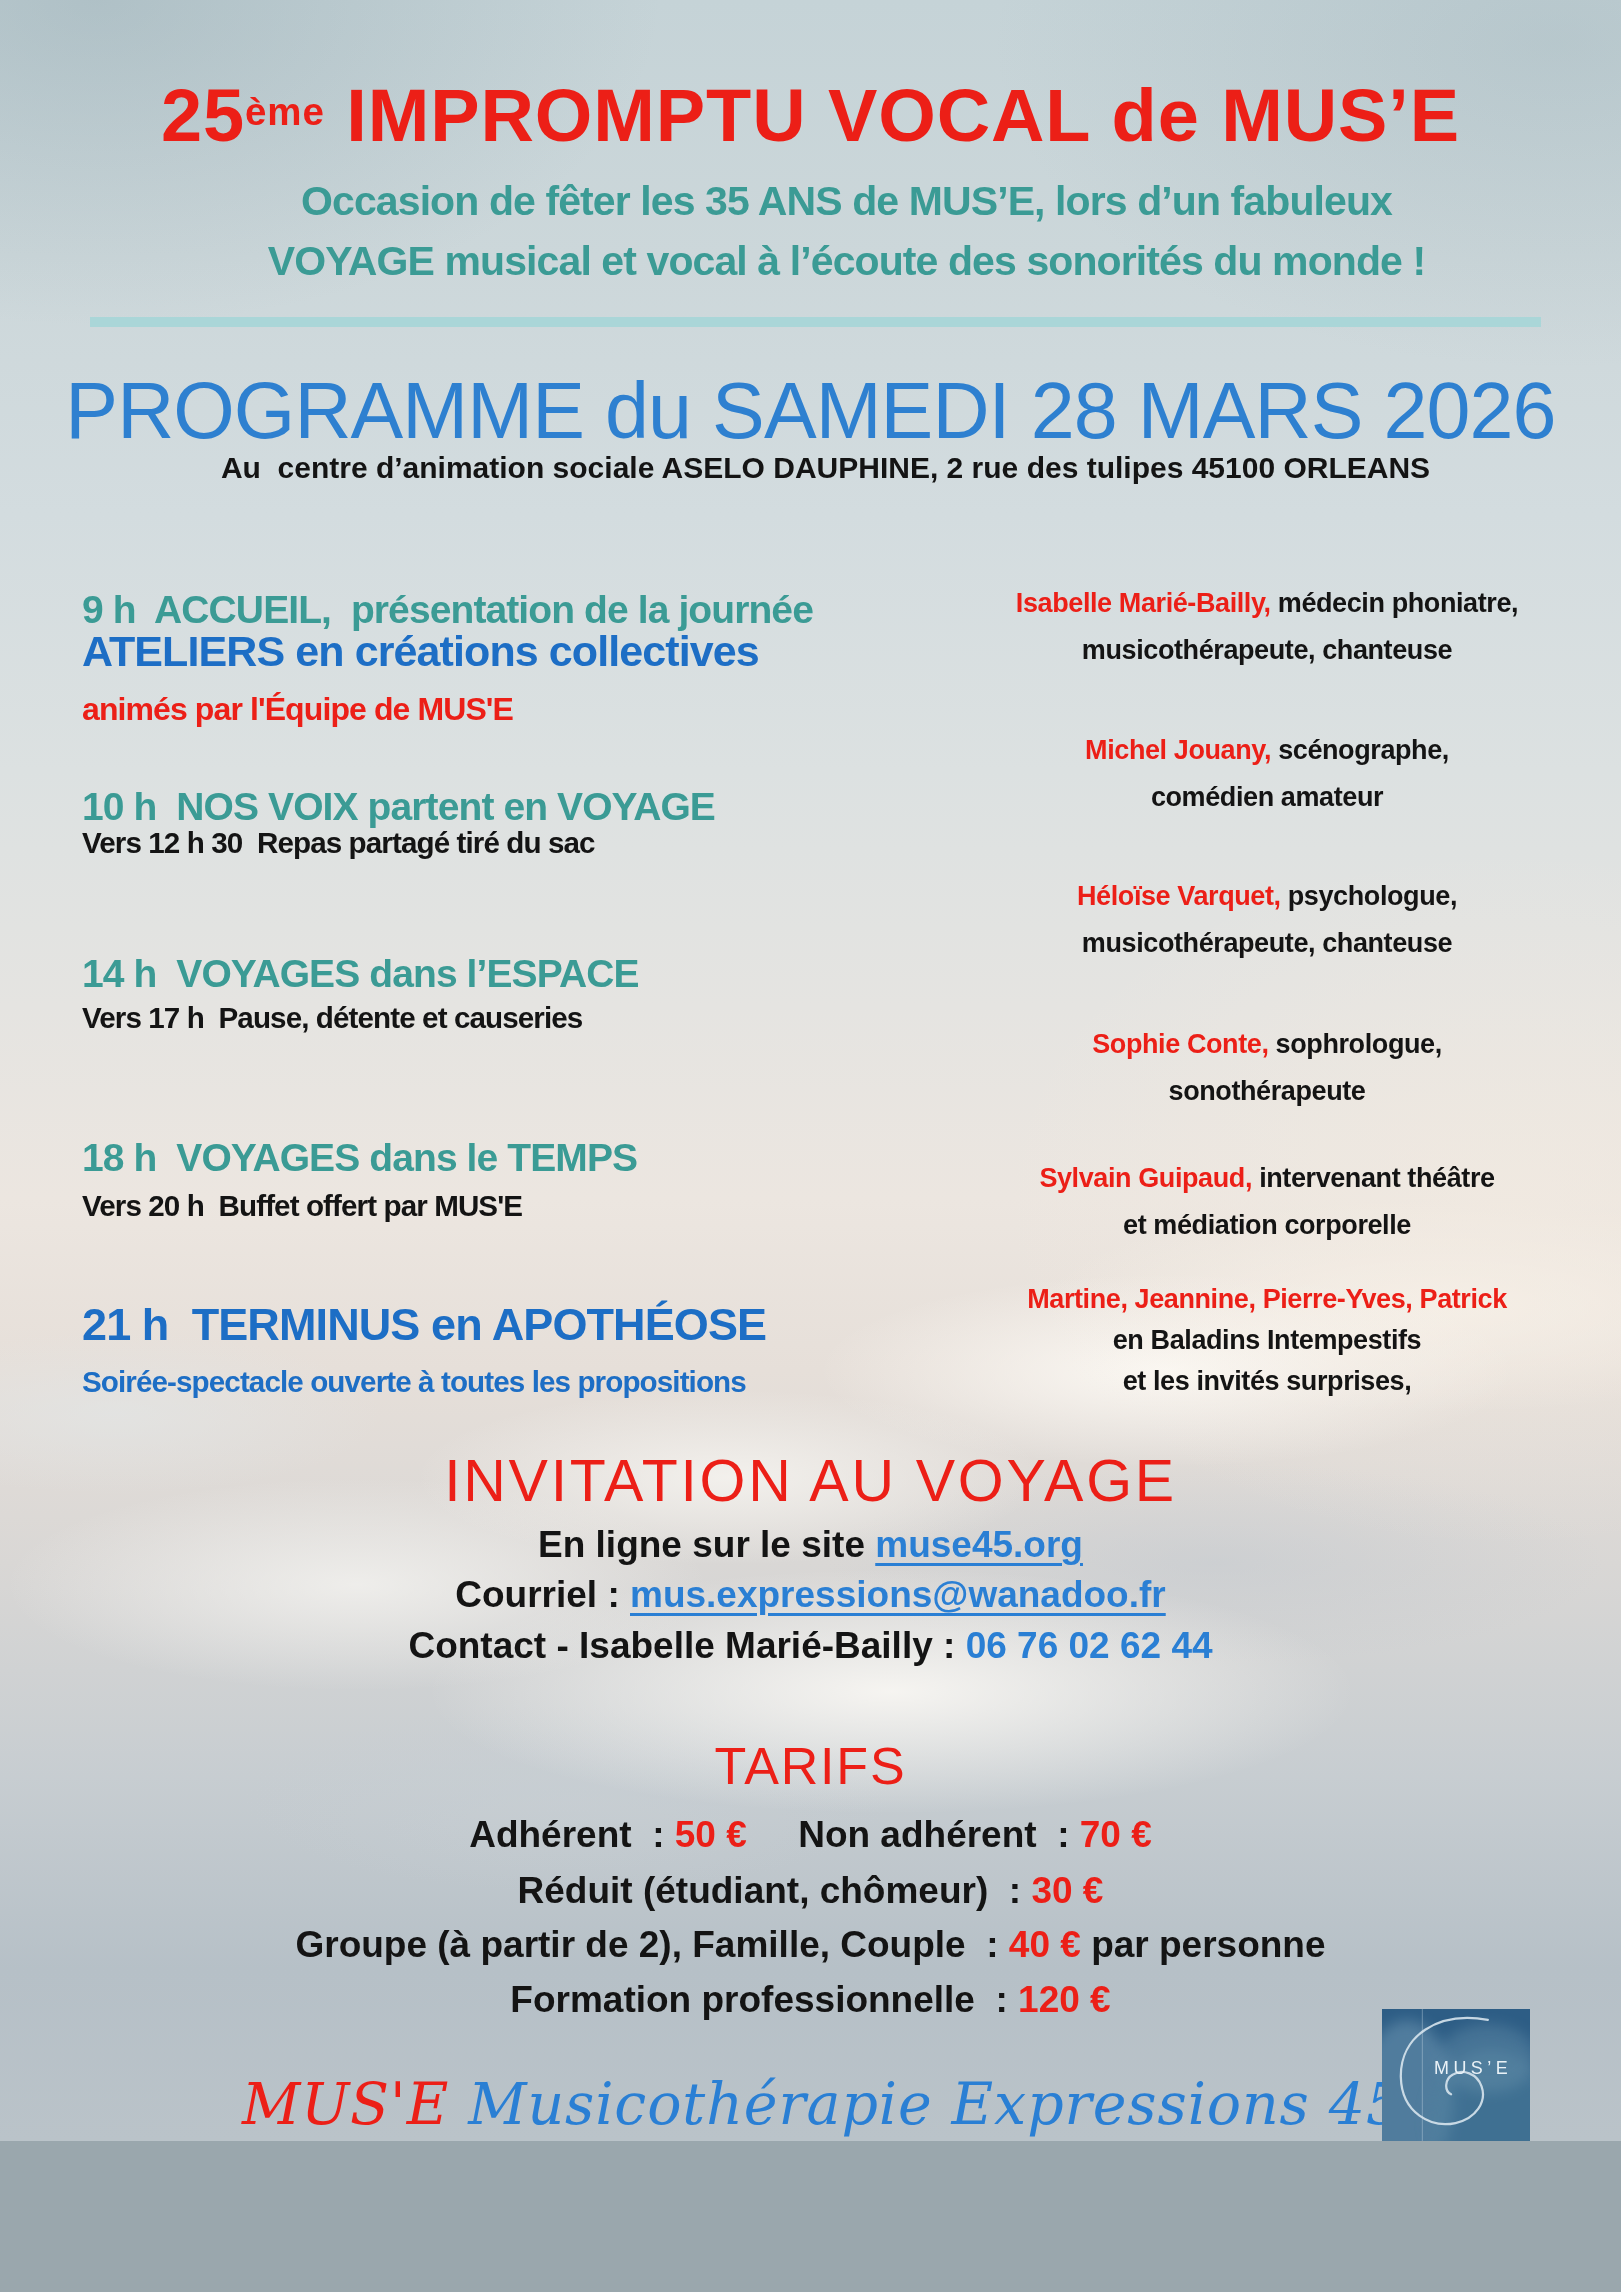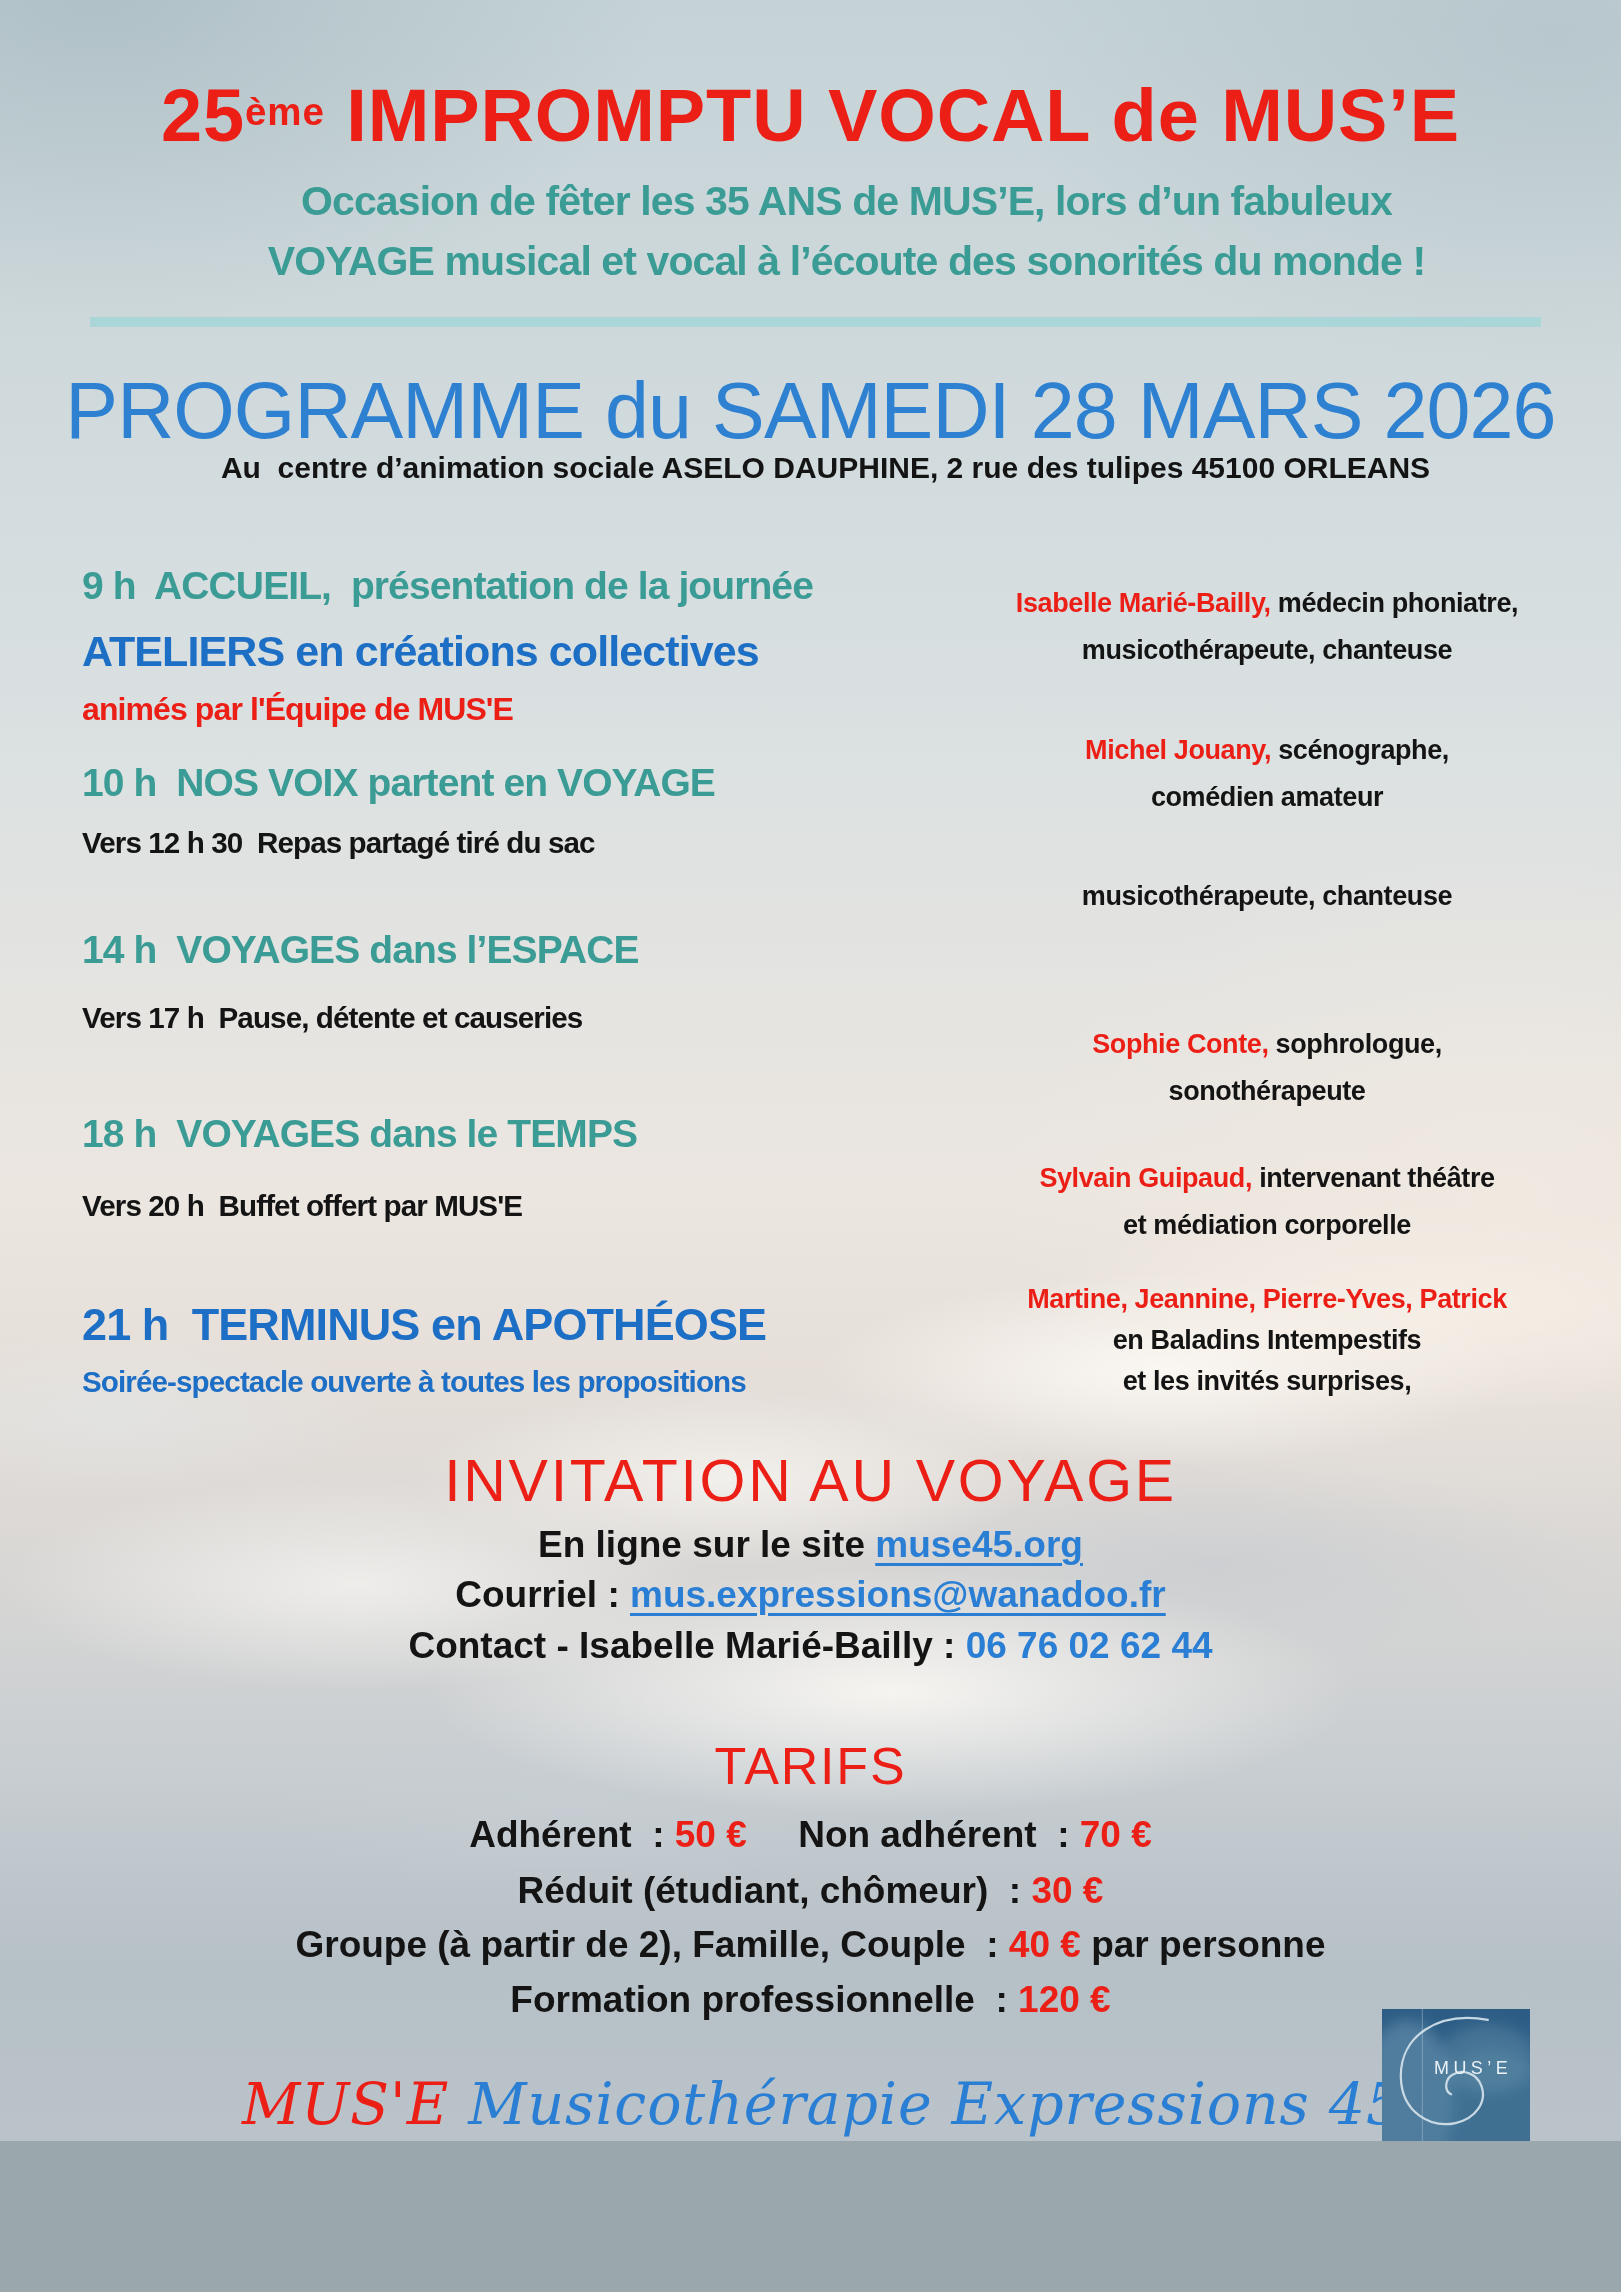--- a/index.html
+++ b/index.html
@@ -30,21 +30,21 @@
          font-size:74px;font-weight:bold;color:var(--red);letter-spacing:0.9px;line-height:1.1;}
   .title .sup{font-size:0.52em;position:relative;top:-0.42em;}
   .subtitle{position:absolute;top:172px;left:0;width:100%;text-align:center;
             font-size:41px;font-weight:bold;color:var(--teal);line-height:1.46;letter-spacing:-0.9px;margin-left:36px;}
   .divider{position:absolute;top:317px;left:90px;width:1451px;height:9.9px;background:var(--divider);}
   .prog-title{position:absolute;top:365px;left:0;width:100%;text-align:center;
               font-size:79px;font-weight:400;color:var(--blue-heading);letter-spacing:-0.9px;}
   .address{position:absolute;top:451px;left:0;width:100%;text-align:center;
            font-size:30px;font-weight:bold;color:var(--black);padding-left:15px;}
   .li{position:absolute;left:82px;font-weight:bold;letter-spacing:-0.9px;white-space:pre-wrap;}
-  .it-teal{font-size:39px;color:var(--teal);}
+  .it-teal{font-size:39px;color:var(--teal);margin-top:24px;}
   .it-note{font-size:29.6px;color:var(--black);}
   .it-ateliers{font-size:43px;color:var(--blue-accent);}
   .it-anim{font-size:32px;color:var(--red);}
   .it-21{font-size:45px;color:var(--blue-accent);}
   .it-21sub{font-size:29.6px;color:var(--blue-accent);}
   .person{position:absolute;left:922px;width:690px;text-align:center;
           font-size:27px;font-weight:bold;line-height:47px;letter-spacing:-0.4px;}
   .pred{color:var(--red);white-space:pre-wrap;}
   .pdark{color:var(--black);white-space:pre-wrap;}
   .inv-title{position:absolute;top:1447px;left:0;width:100%;text-align:center;
@@ -97,20 +97,21 @@
 
   <div class="person" style="top:580px">
     <div><span class="pred">Isabelle Marié-Bailly,</span><span class="pdark"> médecin phoniatre,</span></div>
     <div class="pdark">musicothérapeute, chanteuse</div>
   </div>
   <div class="person" style="top:727px">
     <div><span class="pred">Michel Jouany,</span><span class="pdark"> scénographe,</span></div>
     <div class="pdark">comédien amateur</div>
   </div>
   <div class="person" style="top:873px">
+    <div><span class="pred">Héloïse Varquet,</span><span class="pdark"> psychologue,</span></div>
     <div class="pdark">musicothérapeute, chanteuse</div>
   </div>
   <div class="person" style="top:1021px">
     <div><span class="pred">Sophie Conte,</span><span class="pdark"> sophrologue,</span></div>
     <div class="pdark">sonothérapeute</div>
   </div>
   <div class="person" style="top:1155px">
     <div><span class="pred">Sylvain Guipaud,</span><span class="pdark"> intervenant théâtre</span></div>
     <div class="pdark">et médiation corporelle</div>
   </div>

